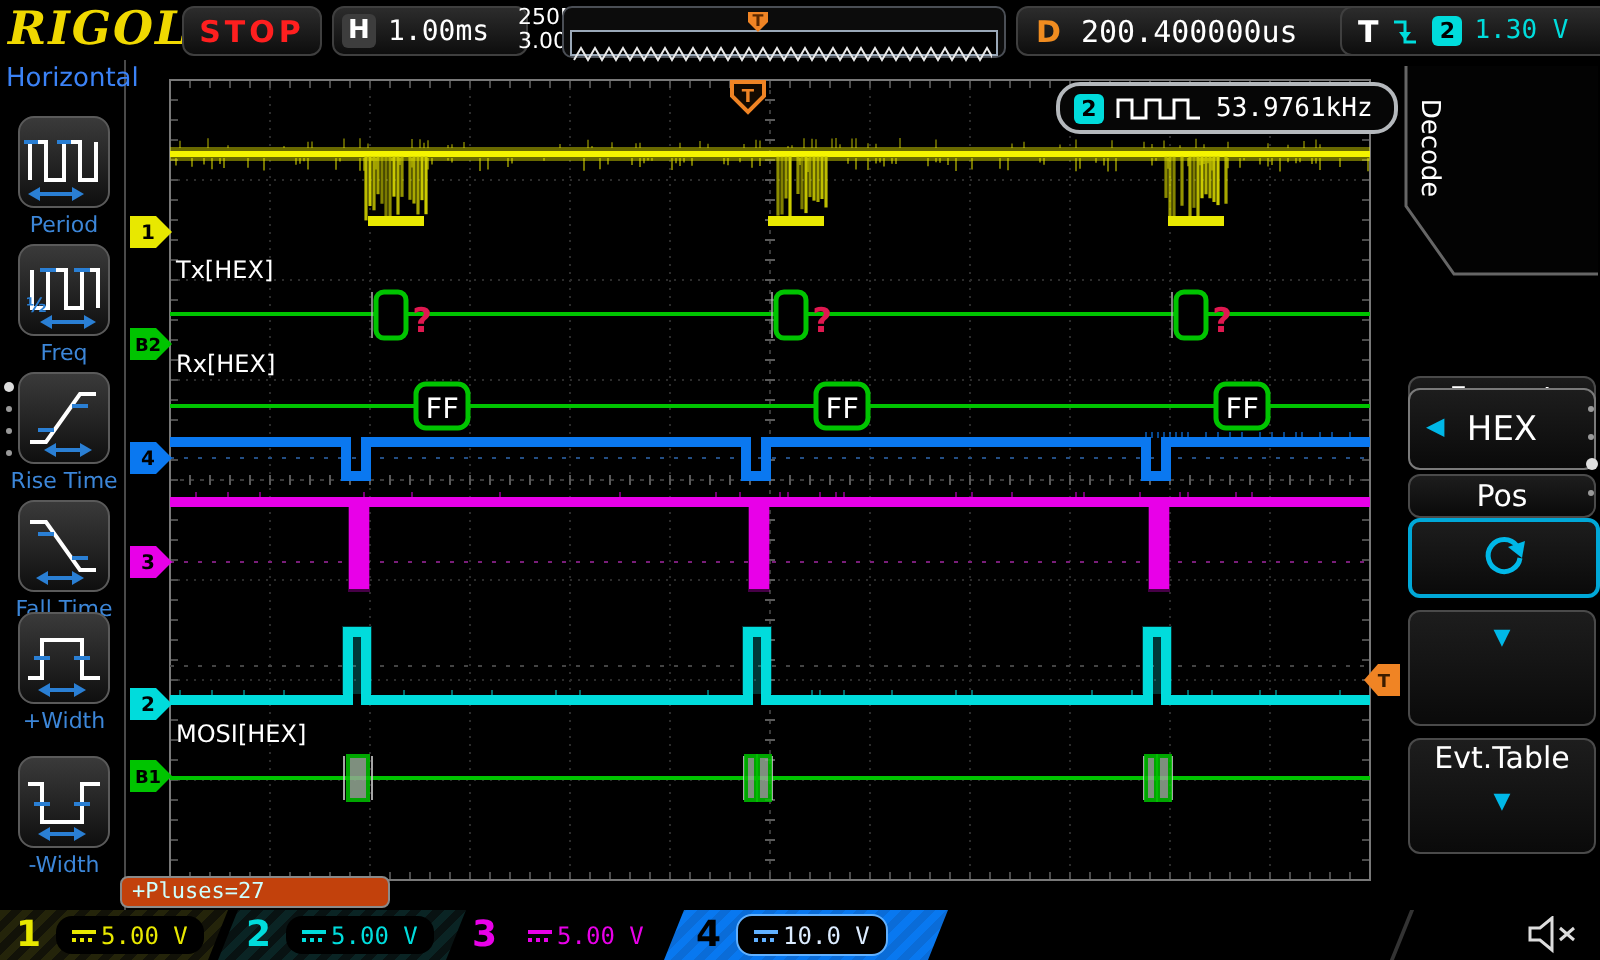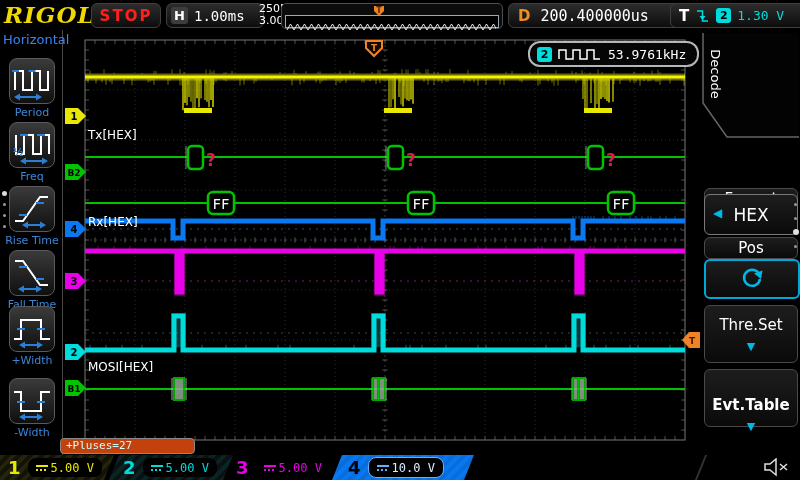--- a/index.html
+++ b/index.html
@@ -848,21 +848,21 @@
         </svg>
     </div>
     <div class="llabel">-Width</div>
   </div>
   <div class="pagedot" style="left:2px;top:191px;width:5px;height:5px;background:#ddd;"></div>
   <div class="pagedot" style="left:3px;top:203px;width:3px;height:3px;"></div>
   <div class="pagedot" style="left:3px;top:214px;width:3px;height:3px;"></div>
   <div class="pagedot" style="left:3px;top:225px;width:3px;height:3px;"></div>
 
   <div class="abs buslabel" style="left:88px;top:128px;">Tx[HEX]</div>
-  <div class="abs buslabel" style="left:88px;top:175px;margin-top:40px;">Rx[HEX]</div>
+  <div class="abs buslabel" style="left:88px;top:175px;">Rx[HEX]</div>
   <div class="abs buslabel" style="left:88px;top:360px;">MOSI[HEX]</div>
 
   <div id="freq-popup" class="abs">
     <span id="freq-chip">2</span>
     <svg width="44" height="14">
         <path d="M1,12 V3 H8 V12 H15 V3 H22 V12 H29 V3 H36 V12 H42" fill="none" stroke="#fff" stroke-width="1.5"></path>
       </svg>
     <span id="freq-val" class="mono">53.9761kHz</span>
   </div>
 
@@ -878,25 +878,24 @@
   <div class="rbtn" style="top:237px;height:20px;line-height:20px;">
     <span class="rlabel">Pos</span>
   </div>
   <div id="pos-box" class="rbtn" style="top:259px;height:36px;">
     <svg width="26" height="26">
       <path d="M 19.5,7 A 8,8 0 1 0 21,13" fill="none" stroke="#00b8e8" stroke-width="2.5"></path>
       <polygon points="15,7.5 23.5,4.5 22,13" fill="#00b8e8"></polygon>
     </svg>
   </div>
   <div class="rbtn" style="top:305px;height:56px;">
-    <div class="rlabel" style="margin-top:10px;">Thre.Set</div>
     <div class="tri-down" style="margin-top:6px;">▼</div>
   </div>
   <div class="rbtn" style="top:369px;height:56px;">
-    <div class="rlabel" style="margin-top:26px;font-weight:bold;">Evt.Table</div>
+    <div class="rlabel" style="margin-top:0;">Evt.Table</div>
     <div class="tri-down" style="margin-top:6px;">▼</div>
   </div>
   <div class="pagedot" style="left:794px;top:203px;width:3px;height:3px;"></div>
   <div class="pagedot" style="left:794px;top:217px;width:3px;height:3px;"></div>
   <div class="pagedot" style="left:793px;top:229px;width:6px;height:6px;background:#e0e0e0;"></div>
   <div class="pagedot" style="left:794px;top:245px;width:3px;height:3px;"></div>
 
   <div id="chbar" class="abs">
     <div class="chseg" style="left:0;width:106px;padding-left:8px;background:repeating-linear-gradient(135deg,#24240a 0 4px,#121208 4px 8px);clip-path:polygon(0 0,100% 0,calc(100% - 10px) 100%,0 100%);">
       <span class="chnum" style="color:#e8e800;">1</span>

